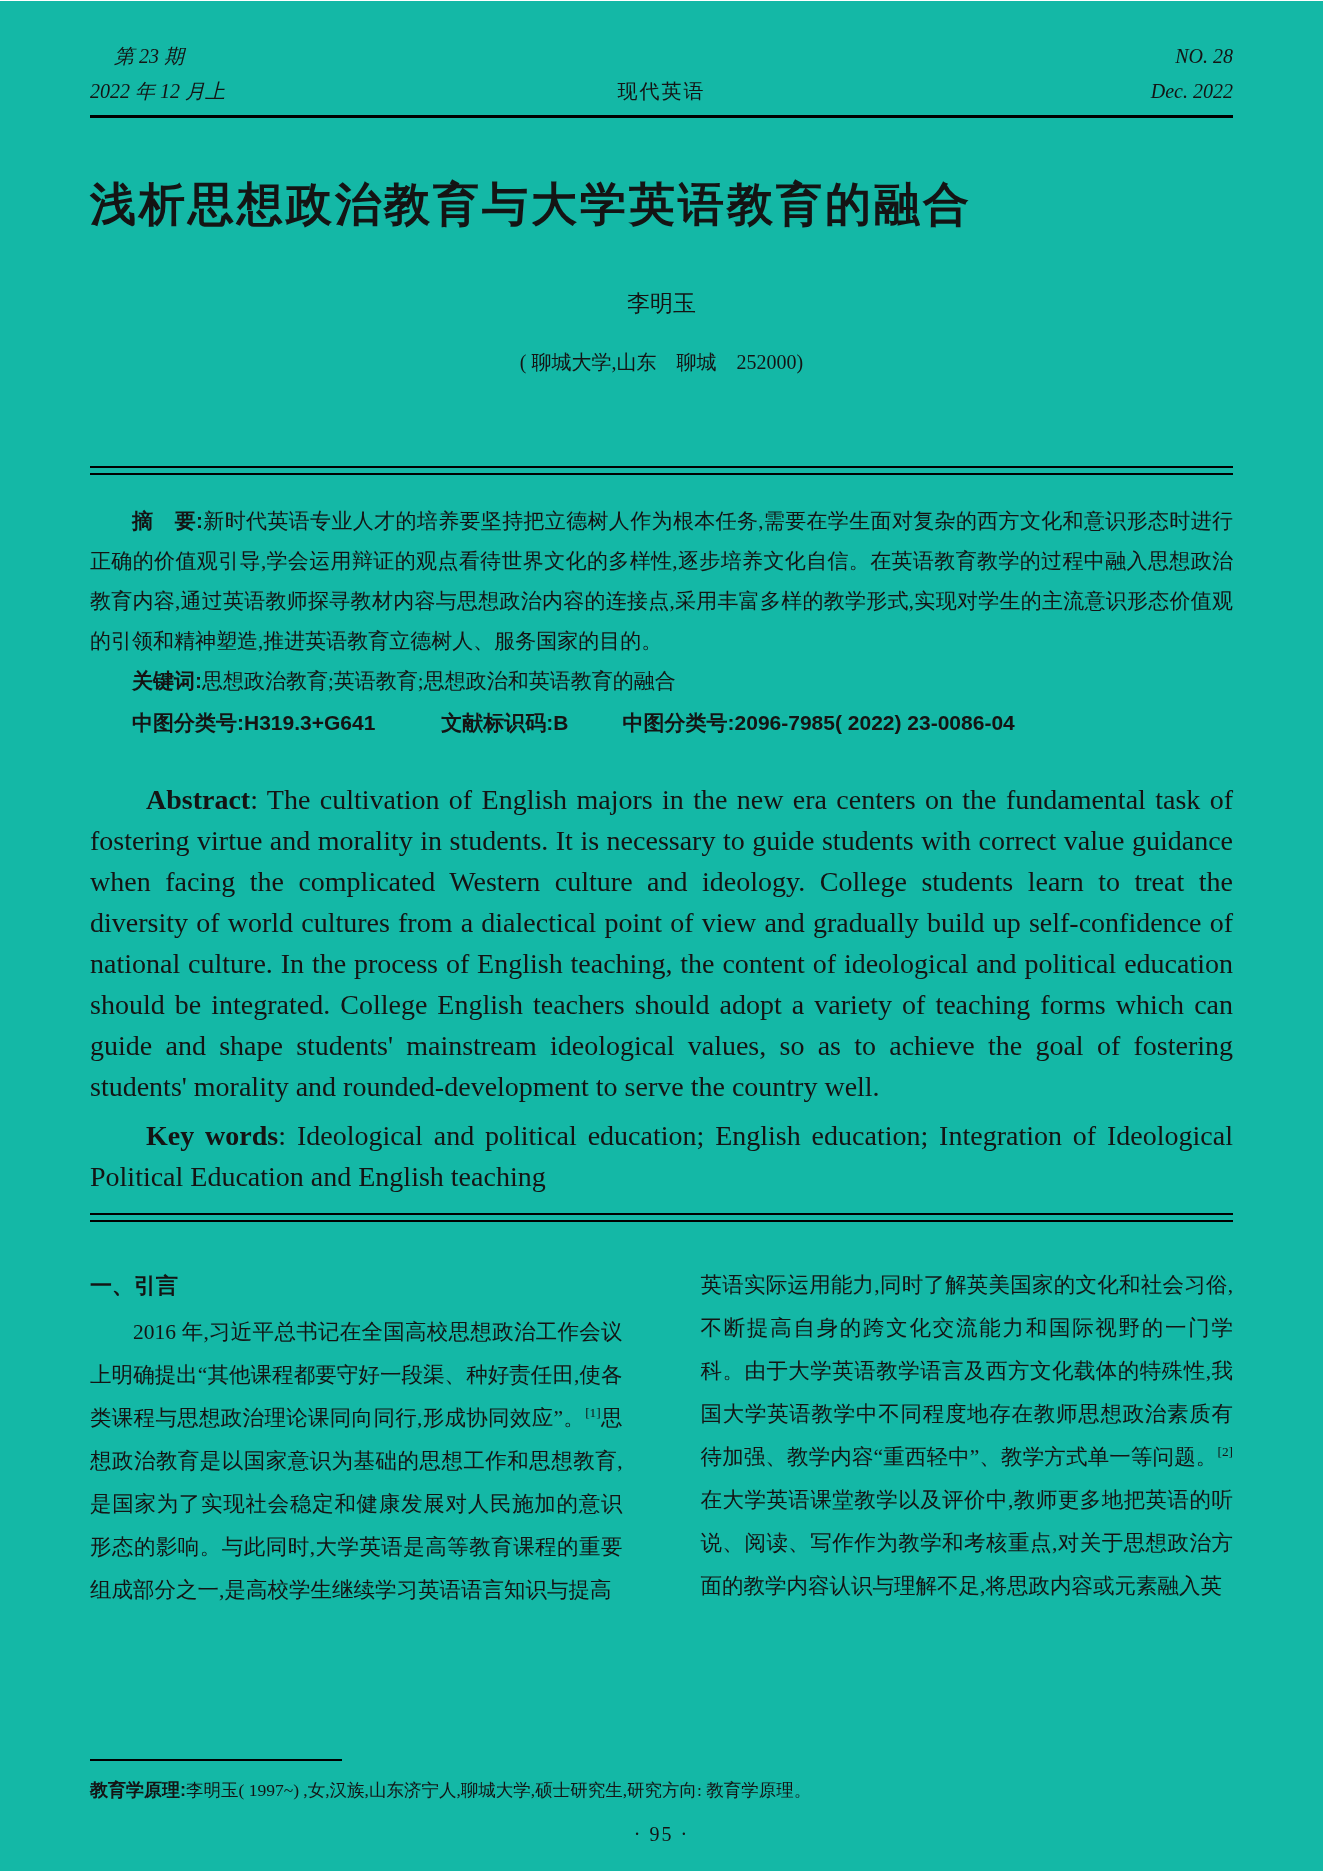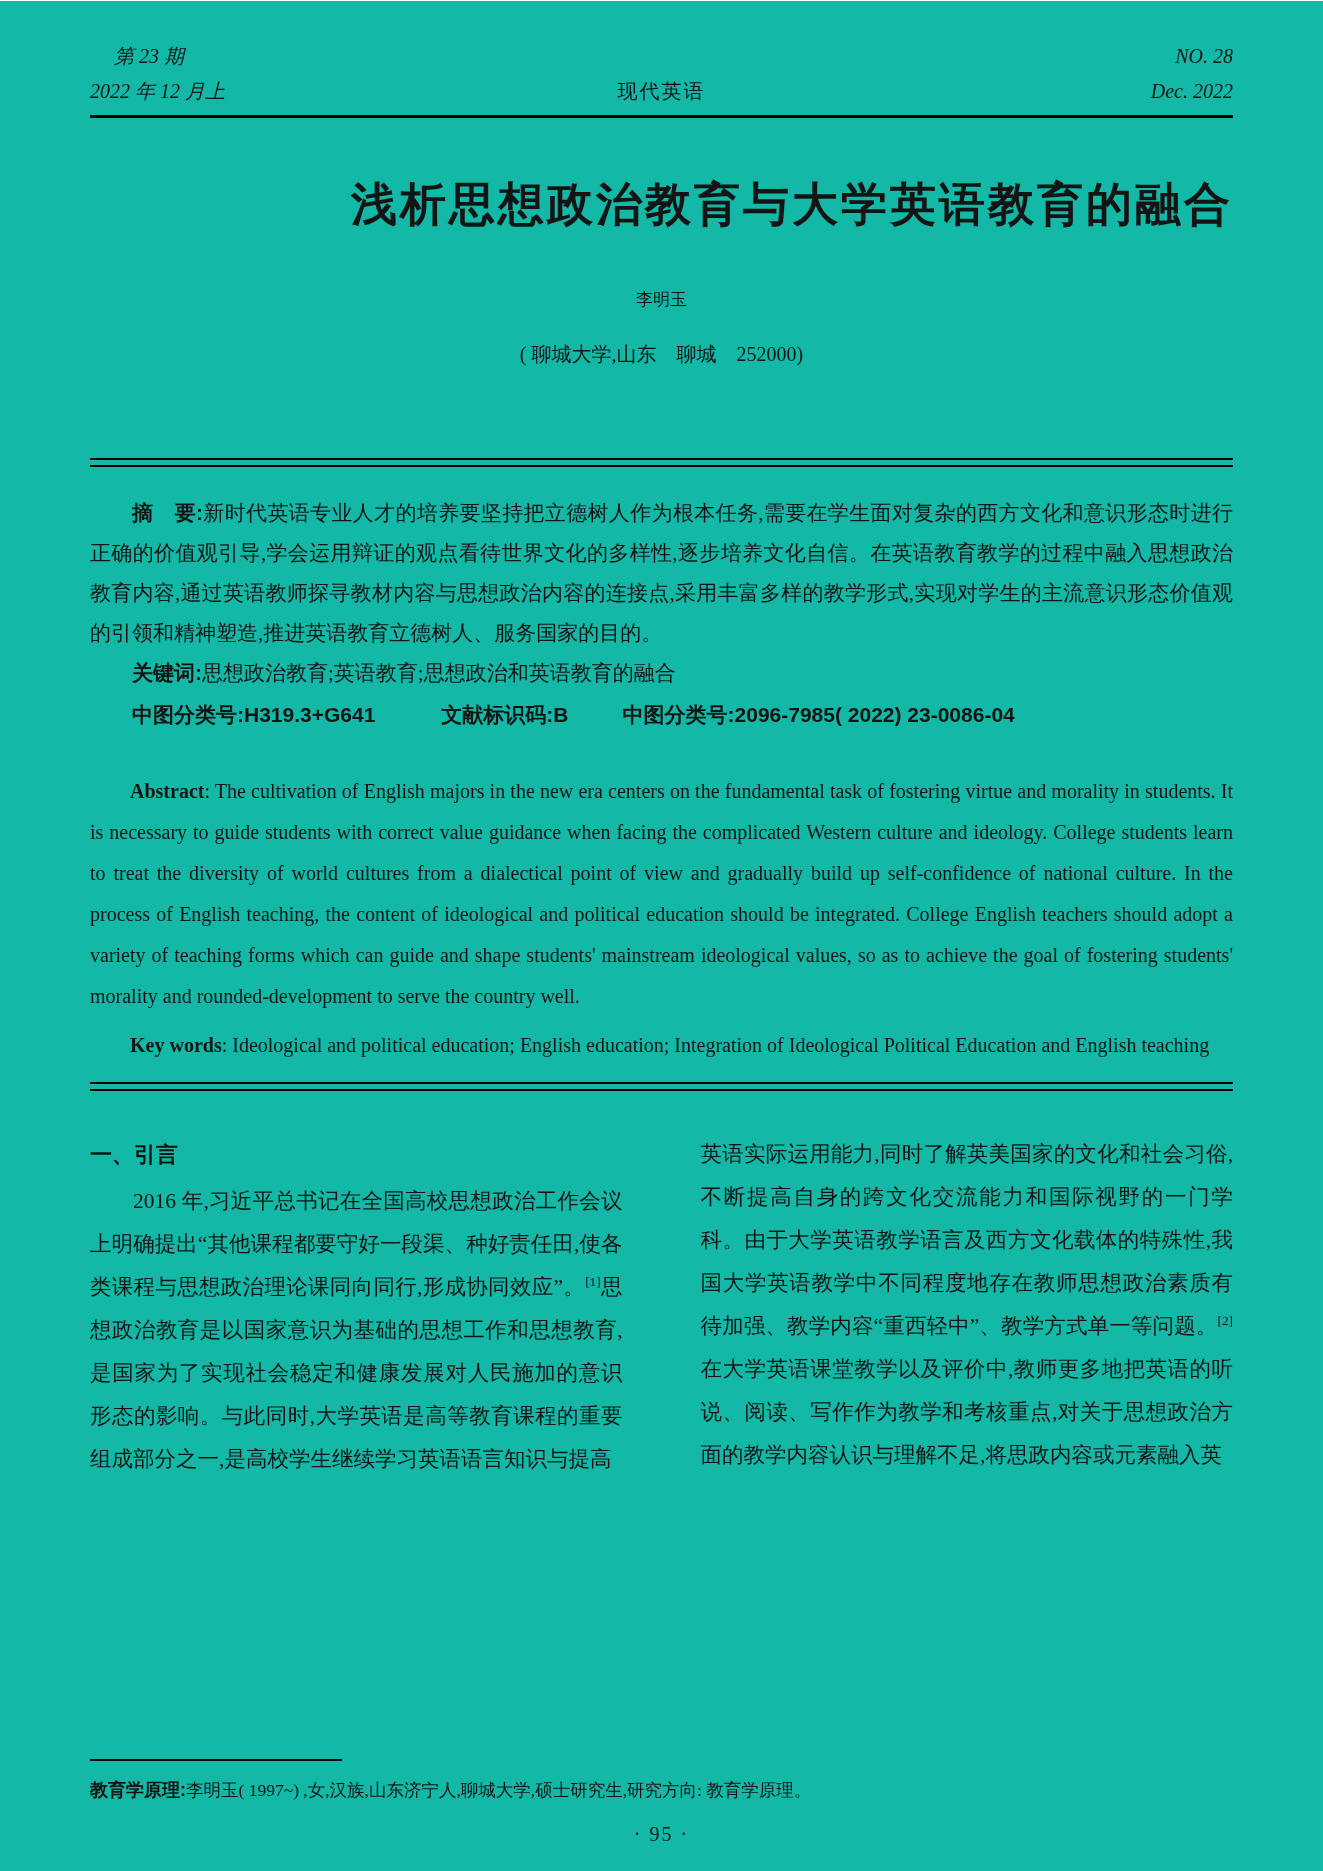--- a/index.html
+++ b/index.html
@@ -26,27 +26,27 @@
   }
   .hdr-row1 { margin-bottom: 8px; }
   .hdr-left  { justify-self: start; font-style: italic; padding-left: 24px; }
   .hdr-row2 .hdr-left { padding-left: 0; }
   .hdr-center { justify-self: center; font-style: normal; letter-spacing: 2px; }
   .hdr-right { justify-self: end; font-style: italic; }
 
   
   .title {
     margin-top: 56px;
-    text-align: right;
+    text-align: left;
     font-family: "Liberation Sans", "DejaVu Sans", sans-serif;
     font-weight: bold;
     font-size: 46px;
     letter-spacing: 3px;
   }
-  .author { margin-top: 52px; text-align: center; font-size: 17px; }
+  .author { margin-top: 52px; text-align: center; font-size: 23px; }
   .affil  { margin-top: 30px; text-align: center; font-size: 20px; }
 
   
   .dbl { height: 5px; border-top: 2px solid #000; border-bottom: 2px solid #000; }
   .dbl-top { margin-top: 90px; }
   .dbl-mid { margin-top: 16px; }
 
   
   .abs-cn {
     margin: 26px 0 0 0;
@@ -68,21 +68,21 @@
     text-indent: 2em;
     font-family: "Liberation Sans", "DejaVu Sans", sans-serif;
     font-weight: bold;
   }
   .meta .gap1 { margin-right: 66px; }
   .meta .gap2 { margin-right: 54px; }
 
   
   .abs-en, .kw-en {
     margin: 0;
-    font-size: 20px;
+    font-size: 28px;
     line-height: 41px;
     text-align: justify;
     text-indent: 2em;
   }
   .abs-en { margin-top: 36px; }
   .kw-en  { margin-top: 8px; }
   .b { font-weight: bold; }
 
   
   .cols {

